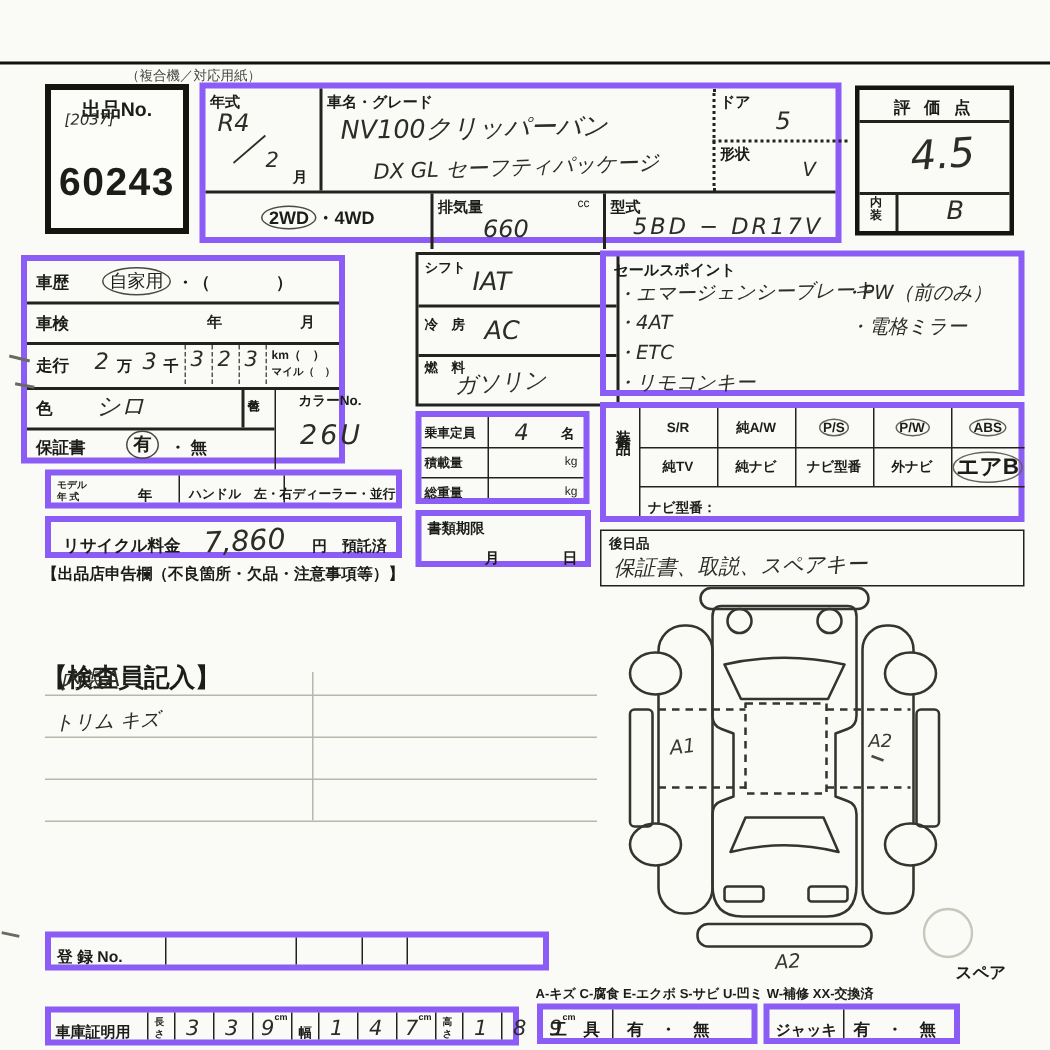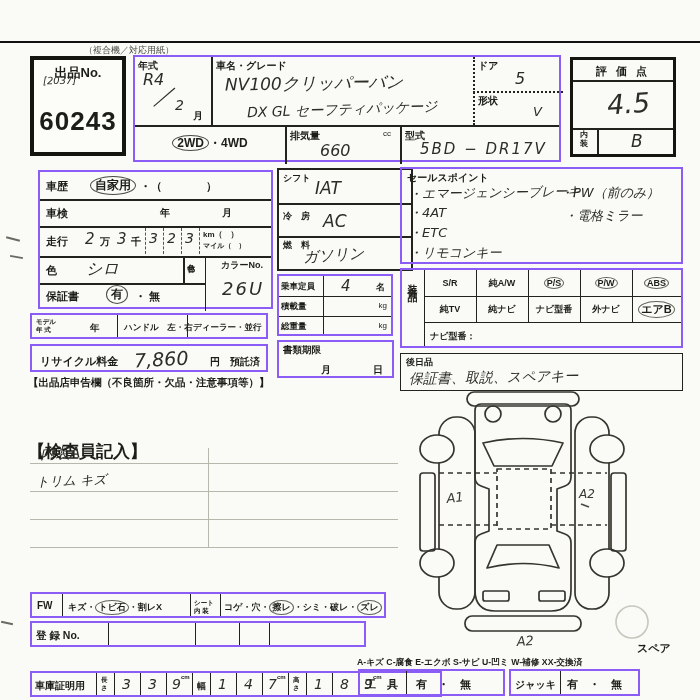--- a/index.html
+++ b/index.html
@@ -1,20 +1,20 @@
 <!DOCTYPE html>
 <html><head>
 <meta charset="utf-8">
 <style>
 *{margin:0;padding:0;box-sizing:border-box}
 html,body{width:700px;height:700px}
 body{position:relative;background:#eceae6;font-family:"Liberation Sans","DejaVu Sans",sans-serif;color:#1c1c18;overflow:hidden}
 .sheet{position:absolute;inset:0;background:#fafaf6}
 .abs{position:absolute}
-.box{position:absolute;border:2px solid #8b5cf6;background:transparent}
+.box{position:absolute;border:4px solid #8b5cf6;background:transparent}
 .lbl{font-weight:bold;white-space:nowrap}
 .hw{font-family:"DejaVu Sans",sans-serif;font-style:italic;color:#2d2d27;white-space:nowrap;position:absolute}
 .circ{display:inline-block;border:1.6px solid #4a4a42;border-radius:50%;padding:0 4px}
 .pcirc{display:inline-block;border:1.4px solid #63635a;border-radius:50%;padding:0 2px}
 .vline{position:absolute;background:#23231e;width:1.6px}
 .hline{position:absolute;background:#23231e;height:1.6px}
 .gline{position:absolute;background:#b7b7ac}
 .vert{writing-mode:vertical-rl;text-orientation:upright}
 .ctr{display:flex;align-items:center;justify-content:center}
 .banner{position:absolute;left:3px;top:3px;width:694px;height:35px;background:#0a0a0a;color:#fdfdfa;display:flex;align-items:center;justify-content:center;font-size:20px;font-weight:bold;letter-spacing:1px;white-space:nowrap}
@@ -68,28 +68,28 @@
   <div class="abs" style="left:570px;top:57px;width:106px;height:100px;border:3px solid #15150f">
     <div class="hline" style="left:0;top:20px;width:100%;height:2px"></div>
     <div class="lbl abs" style="left:0;top:4px;width:100%;text-align:center;font-size:11px;letter-spacing:3px">評 価 点</div>
     <span class="hw" style="left:34px;top:28px;font-size:27px;transform:rotate(-4deg)">4.5</span>
     <div class="hline" style="left:0;top:68px;width:100%;height:2px"></div>
     <div class="vline" style="left:24px;top:70px;height:24px"></div>
     <div class="lbl abs" style="left:7px;top:71px;font-size:8px;line-height:1.1"><span>内</span><br><span>装</span></div>
     <span class="hw" style="left:58px;top:71px;font-size:17px">B</span>
   </div>
 
-  <div class="box" style="left:38px;top:170px;width:235px;height:139px">
+  <div class="box" style="left:14px;top:170px;width:216px;height:139px">
     <div class="hline" style="left:0;top:27px;width:100%"></div>
     <div class="hline" style="left:0;top:54px;width:100%"></div>
     <div class="hline" style="left:0;top:84px;width:100%"></div>
     <div class="hline" style="left:0;top:111px;width:165px"></div>
 
     <div class="lbl abs" style="left:6px;top:7px;font-size:11px">車歴</div>
-    <span class="circ abs" style="left:50px;top:4px;font-size:12px;font-weight:bold">自家用</span>
+    <span class="circ abs" style="left:50px;top:4px;font-size:12px;font-weight:normal">自家用</span>
     <div class="lbl abs" style="left:100px;top:7px;font-size:11px">・（　　　　）</div>
 
     <div class="lbl abs" style="left:6px;top:34px;font-size:11px">車検</div>
     <div class="lbl abs" style="left:120px;top:34px;font-size:10px">年</div>
     <div class="lbl abs" style="left:182px;top:34px;font-size:10px">月</div>
 
     <div class="lbl abs" style="left:6px;top:62px;font-size:11px">走行</div>
     <span class="hw" style="left:45px;top:58px;font-size:15px">2</span>
     <div class="lbl abs" style="left:60px;top:63px;font-size:10px">万</div>
     <span class="hw" style="left:77px;top:58px;font-size:15px">3</span>
@@ -187,21 +187,21 @@
       </div>
     <div class="abs ctr lbl" style="left:74px;top:26px;width:52px;height:26px;font-size:9px">
         <span>純ナビ</span>
       </div>
     <div class="abs ctr lbl" style="left:126px;top:26px;width:52px;height:26px;font-size:9px">
         <span>ナビ型番</span>
       </div>
     <div class="abs ctr lbl" style="left:178px;top:26px;width:52px;height:26px;font-size:9px">
         <span>外ナビ</span>
       </div>
-    <div class="abs ctr lbl" style="left:230px;top:26px;width:49px;height:26px;font-size:11px">
+    <div class="abs ctr lbl" style="left:230px;top:26px;width:49px;height:26px;font-size:15px">
         <span class="pcirc">エアB</span>
       </div>
     <div class="lbl abs" style="left:28px;top:60px;font-size:9px">ナビ型番：</div>
   </div>
 
   <div class="abs" style="left:400px;top:353px;width:283px;height:38px;border:1.8px solid #23231e">
     <div class="lbl abs" style="left:5px;top:2px;font-size:9px">後日品</div>
     <span class="hw" style="left:8px;top:15px;font-size:14px;transform:rotate(-1deg)">保証書、取説、スペアキー</span>
   </div>
 
@@ -261,40 +261,31 @@
       <rect x="206" y="88" width="15" height="78" rx="3"></rect>
       <path d="M176,119 l8,3" stroke="#4a4a42"></path>
     </g>
     <circle cx="227" cy="237" r="16" fill="none" stroke="#c7c7bd" stroke-width="1.6"></circle>
     <text x="42" y="118" font-size="13" fill="#3a3a32" transform="rotate(-6 42 118)">A1</text>
     <text x="174" y="113" font-size="12" fill="#3a3a32">A2</text>
     <text x="112" y="261" font-size="13" fill="#3a3a32" transform="rotate(-4 112 261)">A2</text>
   </svg>
   <div class="lbl abs" style="left:637px;top:641px;font-size:11px">スペア</div>
 
-  <div class="box" style="left:30px;top:592px;width:356px;height:26px">
-    <div class="vline" style="left:30px;top:0;height:100%;width:1.4px"></div>
-    <div class="lbl abs" style="left:5px;top:6px;font-size:10px">FW</div>
-    <div class="lbl abs" style="left:36px;top:6px;font-size:9px;white-space:nowrap"><span>キズ・</span><span class="pcirc">トビ石</span><span>・割レX</span></div>
-    <div class="vline" style="left:158px;top:0;height:100%;width:1.4px"></div>
-    <div class="abs lbl" style="left:162px;top:5px;font-size:6.5px;line-height:1.2"><span>シート</span><br><span>内 装</span></div>
-    <div class="vline" style="left:188px;top:0;height:100%;width:1.4px"></div>
-    <div class="lbl abs" style="left:192px;top:6px;font-size:9px;white-space:nowrap"><span>コゲ・穴・</span><span class="pcirc">擦レ</span><span>・シミ・破レ・</span><span class="pcirc">ズレ</span></div>
-  </div>
 
   <div class="box" style="left:30px;top:621px;width:336px;height:26px">
     <div class="vline" style="left:76px;top:0;height:100%;width:1.4px"></div>
     <div class="lbl abs" style="left:4px;top:6px;font-size:10.5px">登 録 No.</div>
     <div class="vline" style="left:163px;top:0;height:100%;width:1px"></div>
     <div class="vline" style="left:207px;top:0;height:100%;width:1px"></div>
     <div class="vline" style="left:237px;top:0;height:100%;width:1px"></div>
   </div>
 
 
-  <div class="box" style="left:30px;top:671px;width:412px;height:26px">
+  <div class="box" style="left:30px;top:671px;width:316px;height:26px">
     <div class="vline" style="left:64px;top:0;height:100%;width:1.4px"></div>
     <div class="lbl abs" style="left:3px;top:6px;font-size:10px">車庫証明用</div>
     <div class="abs lbl" style="left:69px;top:3px;font-size:6.5px;line-height:1.25"><span>長</span><br><span>さ</span></div>
     <div class="vline" style="left:82px;top:0;height:100%;width:1px"></div>
     <span class="hw" style="left:90px;top:3px;font-size:14px">3</span>
     <div class="vline" style="left:108px;top:0;height:100%;width:1px"></div>
     <span class="hw" style="left:116px;top:3px;font-size:14px">3</span>
     <div class="vline" style="left:134px;top:0;height:100%;width:1px"></div>
     <span class="hw" style="left:140px;top:3px;font-size:14px">9</span>
     <div class="abs" style="left:149px;top:1px;font-size:6px;font-weight:bold">cm</div>

